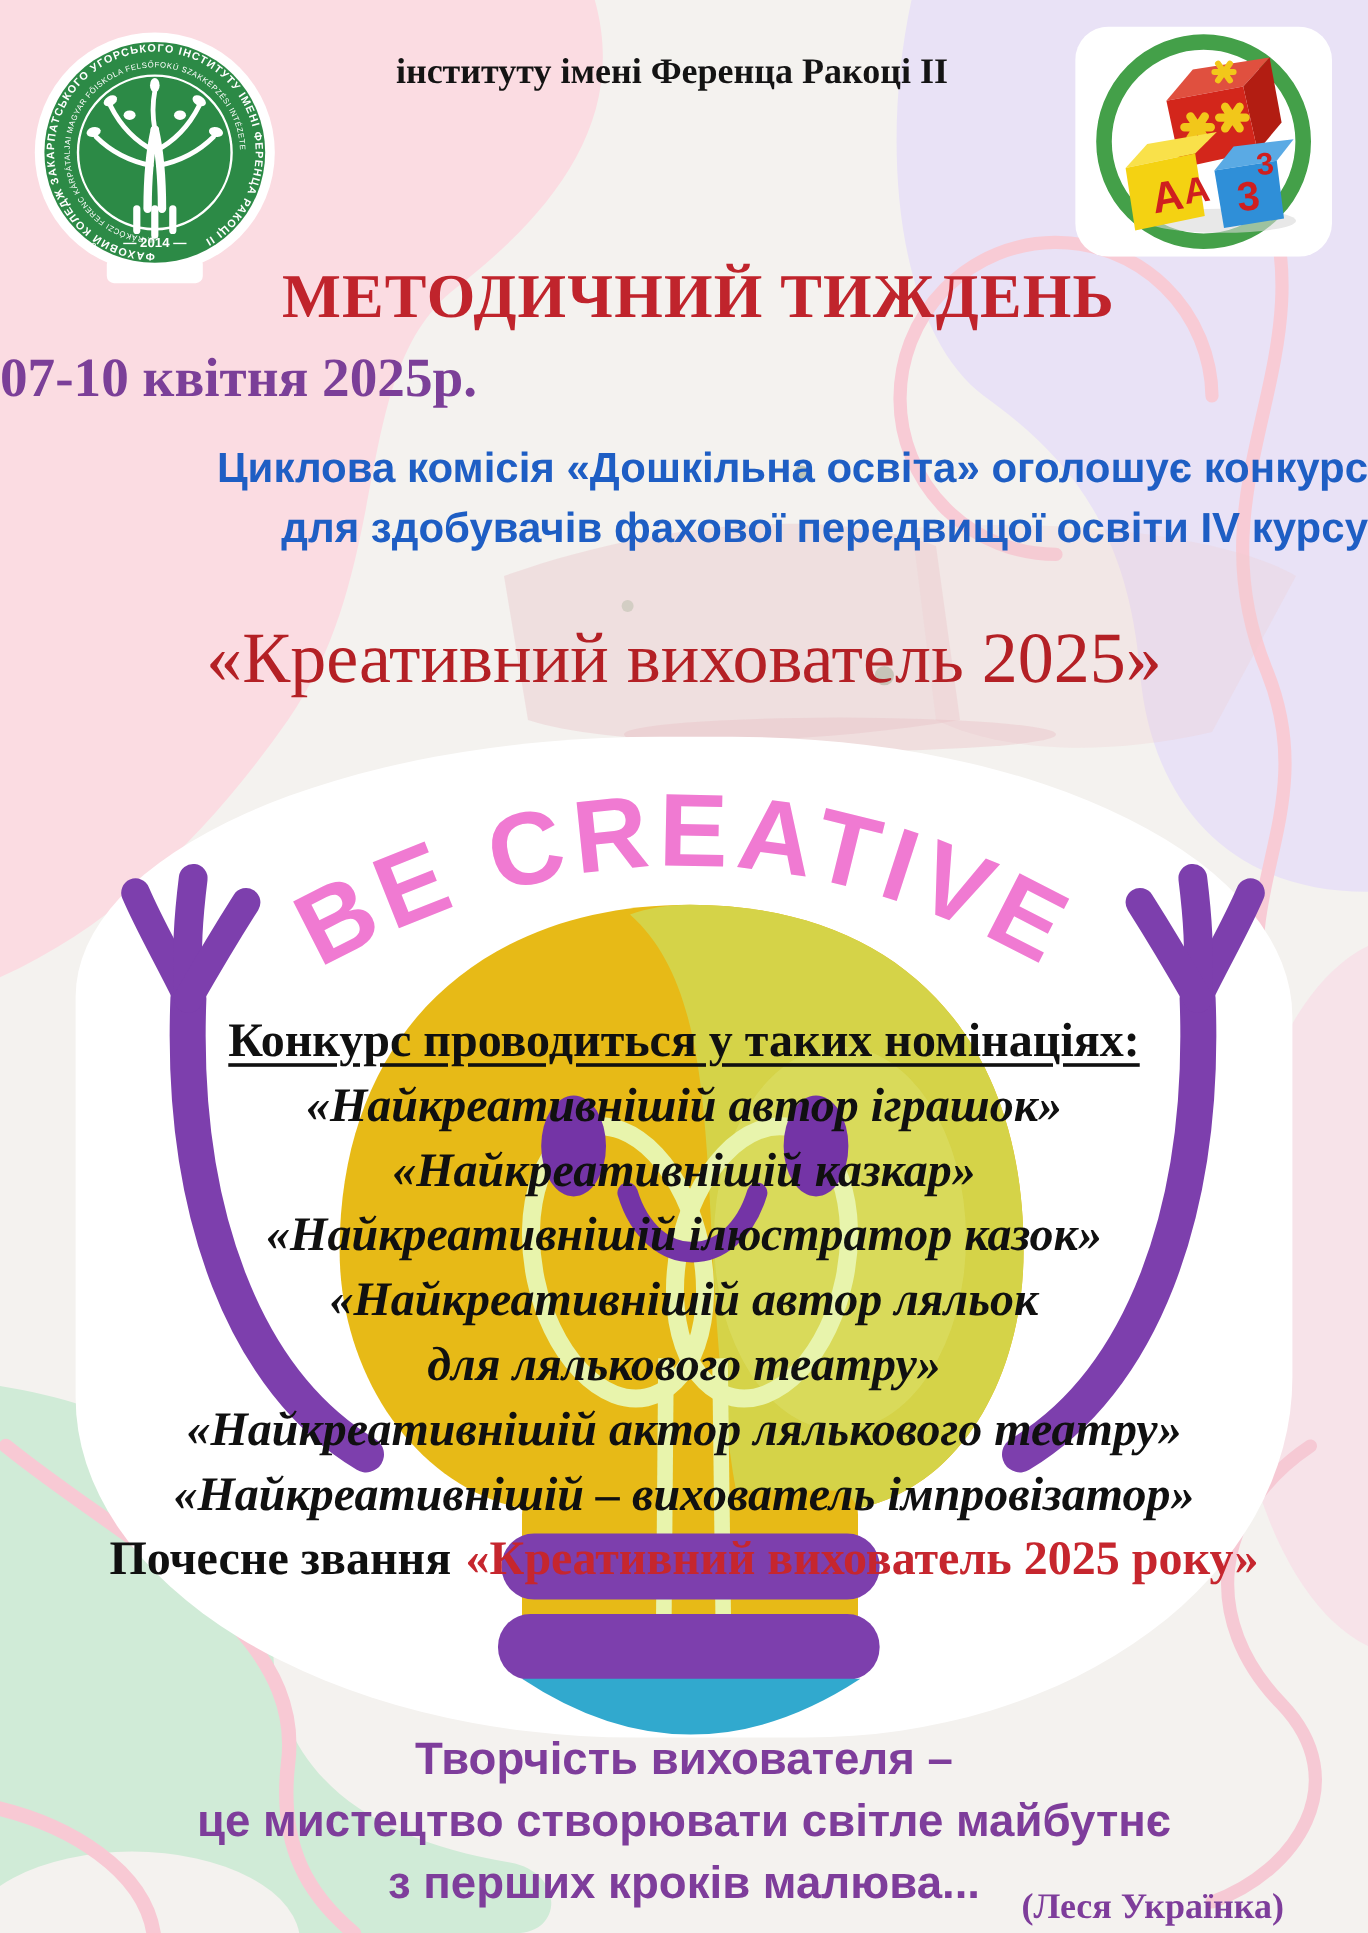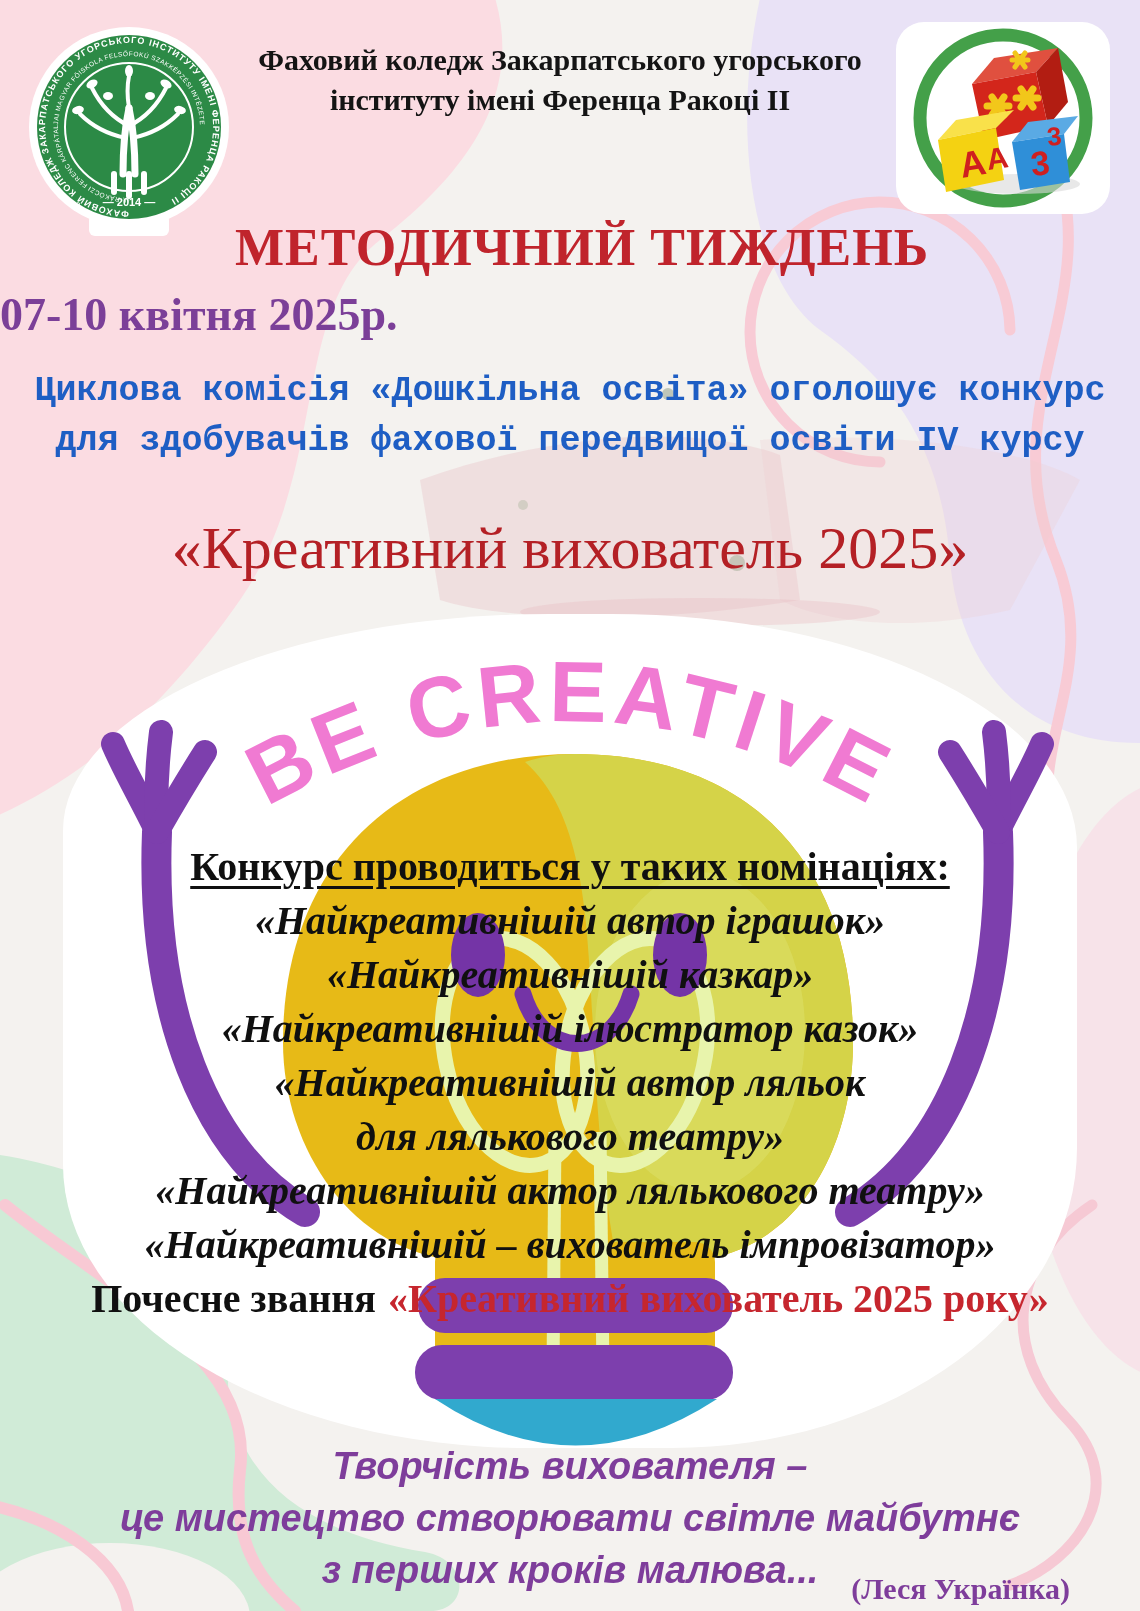--- a/index.html
+++ b/index.html
@@ -12,39 +12,39 @@
   
   .emblem{position:absolute;left:28px;top:26px;width:202px;height:218px;z-index:3;}
   .blocks{position:absolute;left:896px;top:22px;width:214px;height:192px;z-index:3;}
   .college-name{position:absolute;left:235px;top:40px;width:650px;z-index:3;
     text-align:center;font-weight:bold;font-size:30px;line-height:40px;color:#141414;}
   
   .title{position:absolute;left:0;top:206px;width:1140px;z-index:3;text-align:center;
     font-weight:bold;font-size:52px;color:#c0242c;letter-spacing:1px;}
   .date{position:absolute;left:0;top:288px;width:1140px;z-index:3;text-align:left;
     font-weight:bold;font-size:46px;color:#7b3f98;}
-  .subtitle{position:absolute;left:0;top:366px;width:1140px;z-index:3;text-align:center;
-    font-family:Liberation Mono, monospace;font-weight:bold;font-size:35px;line-height:50px;color:#1e5ec4;}
+  .subtitle{position:absolute;left:0;top:366px;width:1140px;z-index:3;text-align:right;
+    font-family:Liberation Sans, sans-serif;font-weight:bold;font-size:35px;line-height:50px;color:#1e5ec4;}
   .contest{position:absolute;left:0;top:514px;width:1140px;z-index:3;text-align:center;
     font-weight:normal;font-size:60px;color:#b42025;}
   
   .illustration{position:absolute;left:55px;top:612px;width:1030px;height:840px;z-index:1;}
   .blob{position:absolute;left:8px;right:8px;top:2px;bottom:4px;background:#ffffff;
     border-radius:48% 46% 40% 46% / 26% 28% 36% 34%;}
   .arc-svg{position:absolute;left:110px;top:12px;width:810px;height:235px;}
   .bulb-svg{position:absolute;left:0;top:0;width:1030px;height:840px;}
   .nominations{position:absolute;left:0;right:0;top:228px;text-align:center;
     font-weight:bold;font-size:40px;line-height:54px;color:#101010;}
   .nom-heading{text-decoration:underline;text-decoration-thickness:3px;text-underline-offset:6px;}
   .nom-line{font-style:italic;}
   .honorary .prefix{font-style:normal;margin-right:12px;}
   .honorary .award{color:#c6262e;}
   
   .quote{position:absolute;left:0;top:1440px;width:1140px;z-index:3;text-align:center;
-    font-family:var(--sans);font-weight:bold;font-style:italic;font-size:38px;line-height:52px;color:#7e3d9b;}
+    font-family:var(--sans);font-weight:bold;font-size:38px;line-height:52px;color:#7e3d9b;}
   .attribution{position:absolute;right:70px;top:1556px;z-index:3;
     font-weight:bold;font-size:30px;color:#7e3d9b;margin-top:16px;}
 </style>
 </head>
 <body>
 
 <div class="poster">
 
   <svg class="bg" viewBox="0 0 1140 1611" xmlns="http://www.w3.org/2000/svg">
 
@@ -106,21 +106,20 @@
         <ellipse cx="152" cy="84" rx="6" ry="4" transform="rotate(15 152 84)"></ellipse>
         <ellipse cx="101" cy="45" rx="4" ry="6"></ellipse>
         <ellipse cx="80" cy="70" rx="5" ry="4"></ellipse>
         <ellipse cx="122" cy="70" rx="5" ry="4"></ellipse>
       </g>
       <text x="101" y="180" text-anchor="middle" font-family="Liberation Sans, sans-serif" font-size="11" font-weight="bold" fill="#ffffff">— 2014 —</text>
     </svg>
   </div>
 
   <div class="college-name">
-    <div>Фаховий коледж Закарпатського угорського</div>
     <div>інституту імені Ференца Ракоці II</div>
   </div>
 
   <div class="blocks">
     <svg viewBox="0 0 214 192" xmlns="http://www.w3.org/2000/svg">
       <rect x="0" y="0" width="214" height="192" rx="28" fill="#ffffff"></rect>
       <circle cx="107" cy="96" r="83" fill="#ffffff" stroke="#44a049" stroke-width="13"></circle>
       <ellipse cx="122" cy="162" rx="62" ry="10" fill="#d9d9d9" opacity="0.6"></ellipse>
 
       <g>

